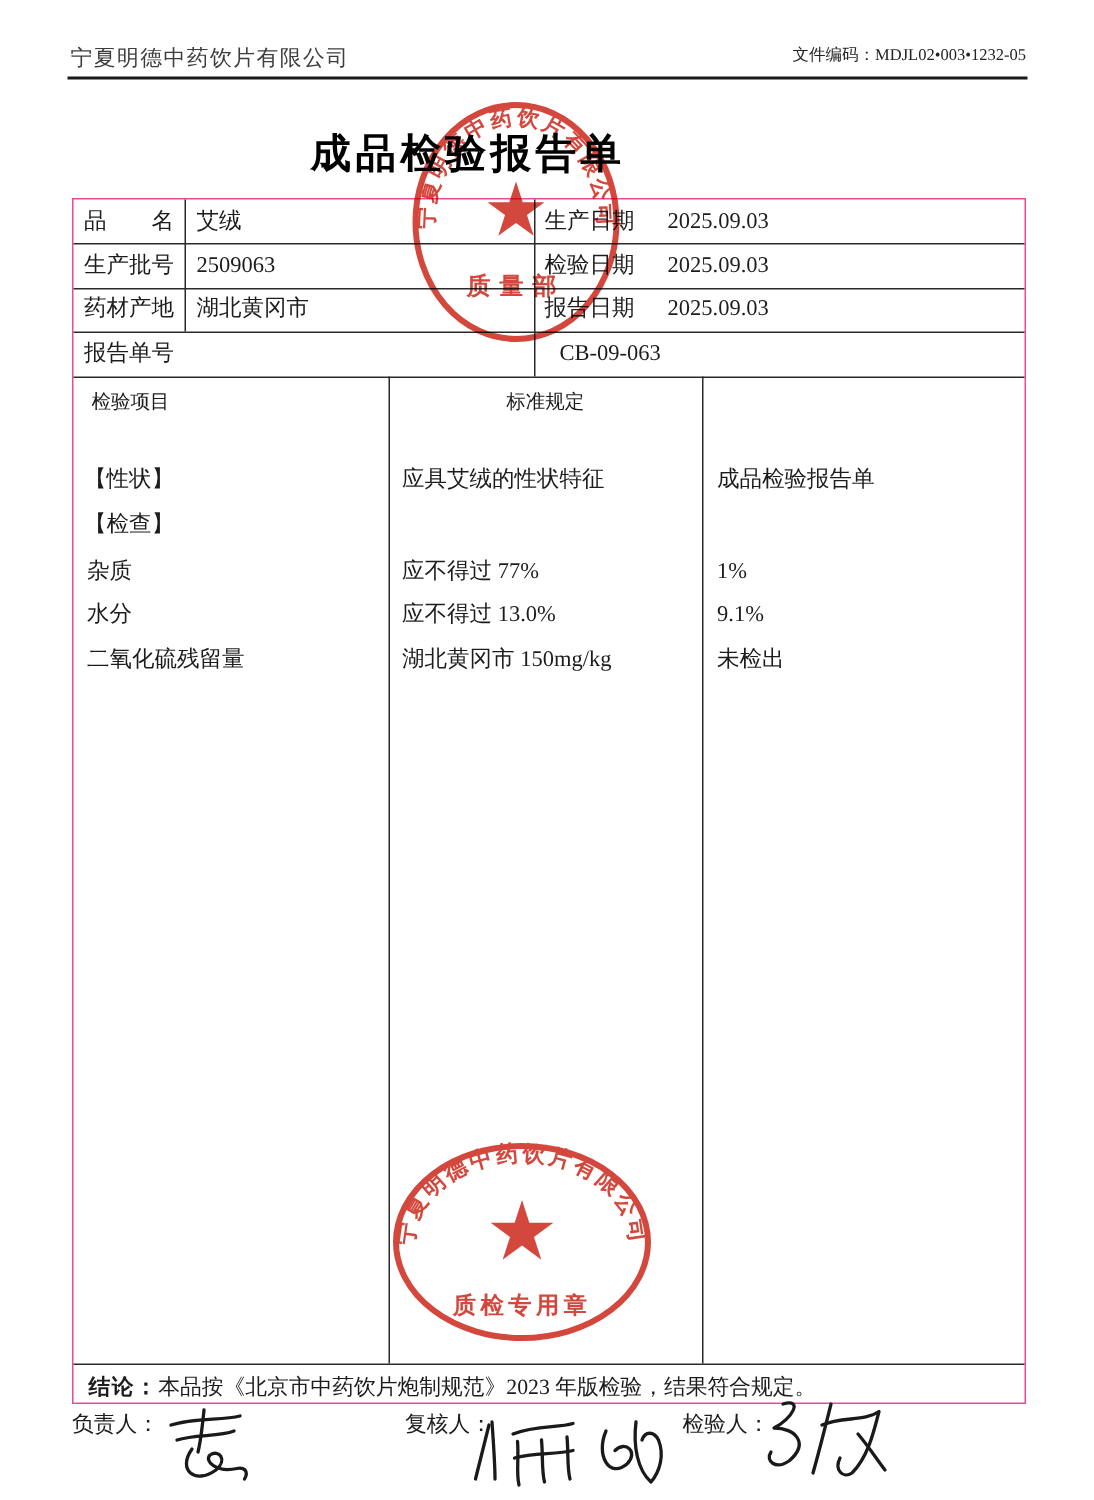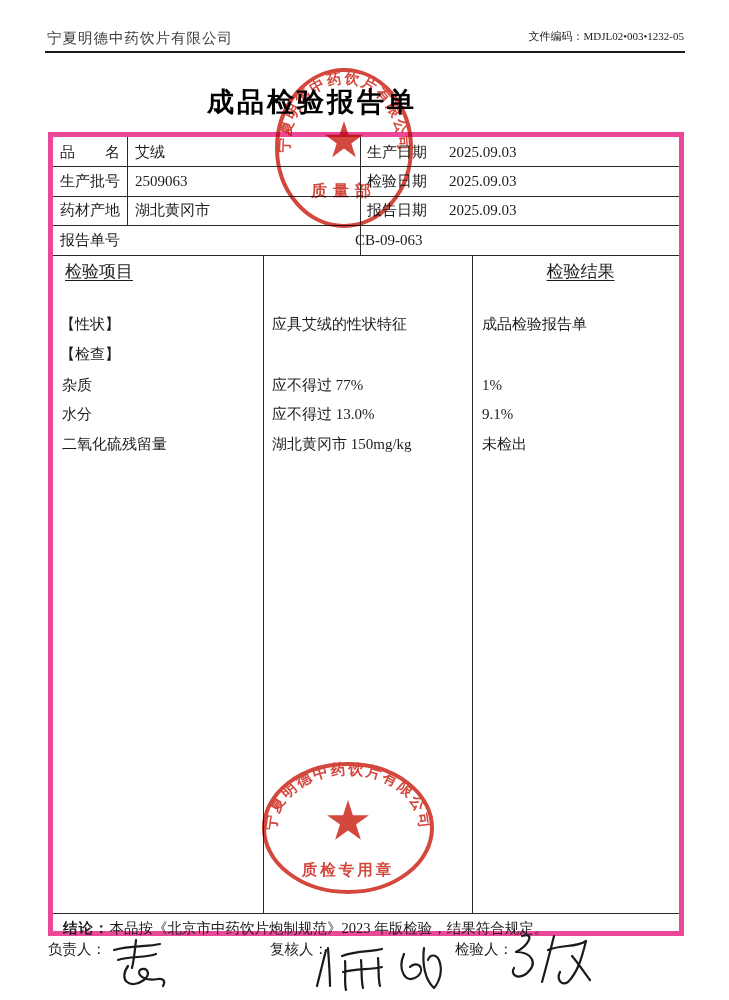--- a/index.html
+++ b/index.html
@@ -10,26 +10,26 @@
   }
   .abs{position:absolute;}
   
   #company-name{left:47px;top:29px;font-size:14.5px;color:#3d3d3d;letter-spacing:1px;}
   #doc-code{right:45px;top:29px;font-size:11px;color:#222;}
   #header-rule{left:45px;top:51px;width:640px;height:2px;background:#1a1a1a;}
   
   #report-title{left:0;top:84px;width:624px;text-align:center;
     font-size:27px;font-weight:bold;letter-spacing:3px;color:#000000;}
   
-  #main-table{left:48px;top:132px;width:636px;height:804px;border:5px solid #ec4899;box-sizing:border-box;}
+  #main-table{left:48px;top:132px;width:636px;height:804px;border:1px solid #ec4899;box-sizing:border-box;}
   .hline{position:absolute;left:0;width:100%;height:1px;background:#2a2a2a;}
   .vline{position:absolute;width:1px;background:#2a2a2a;}
   .cell-text{position:absolute;font-size:15px;line-height:18px;white-space:nowrap;color:#1c1c1c;}
   .lbl-justify{width:60px;text-align:justify;text-align-last:justify;}
-  .col-header{font-size:17px;text-decoration:underline;text-underline-offset:3px;}
+  .col-header{font-size:13px;text-underline-offset:3px;}
   .center{text-align:center;}
   
   #conclusion-row{position:absolute;left:0;top:776px;width:100%;height:27px;border-top:1px solid #2a2a2a;}
   #conclusion-text{position:absolute;left:10px;top:5px;font-size:14.5px;white-space:nowrap;}
   #conclusion-text b{letter-spacing:1px;}
   
   .sig-label{position:absolute;font-size:14.5px;color:#1c1c1c;white-space:nowrap;}
   .sig-svg{position:absolute;}
   .sig-svg path{stroke:#1a1a1a;stroke-width:2.2;fill:none;stroke-linecap:round;stroke-linejoin:round;}
   
@@ -70,24 +70,24 @@
     <div class="cell-text" style="left:82px;top:35px">2509063</div>
     <div class="cell-text" style="left:314px;top:35px">检验日期</div>
     <div class="cell-text" style="left:396px;top:35px">2025.09.03</div>
 
     <div class="cell-text lbl-justify" style="left:7px;top:64px">药材产地</div>
     <div class="cell-text" style="left:82px;top:64px">湖北黄冈市</div>
     <div class="cell-text" style="left:314px;top:64px">报告日期</div>
     <div class="cell-text" style="left:396px;top:64px">2025.09.03</div>
 
     <div class="cell-text" style="left:7px;top:94px">报告单号</div>
-    <div class="cell-text" style="left:302px;top:94px">CB-09-063</div>
+    <div class="cell-text" style="left:324px;top:94px">CB-09-063</div>
 
     <div class="cell-text col-header" style="left:12px;top:126px">检验项目</div>
-    <div class="cell-text col-header center" style="left:419px;top:126px;width:217px">检验结果</div>
+    <div class="cell-text col-header center" style="left:210px;top:126px;width:209px;white-space:nowrap">标准规定</div>
 
     <div class="cell-text" style="left:7px;top:178px">【性状】</div>
     <div class="cell-text" style="left:219px;top:178px">应具艾绒的性状特征</div>
     <div class="cell-text" style="left:429px;top:178px">成品检验报告单</div>
 
     <div class="cell-text" style="left:7px;top:208px">【检查】</div>
     <div class="cell-text" style="left:219px;top:208px"></div>
     <div class="cell-text" style="left:429px;top:208px"></div>
 
     <div class="cell-text" style="left:9px;top:239px">杂质</div>

